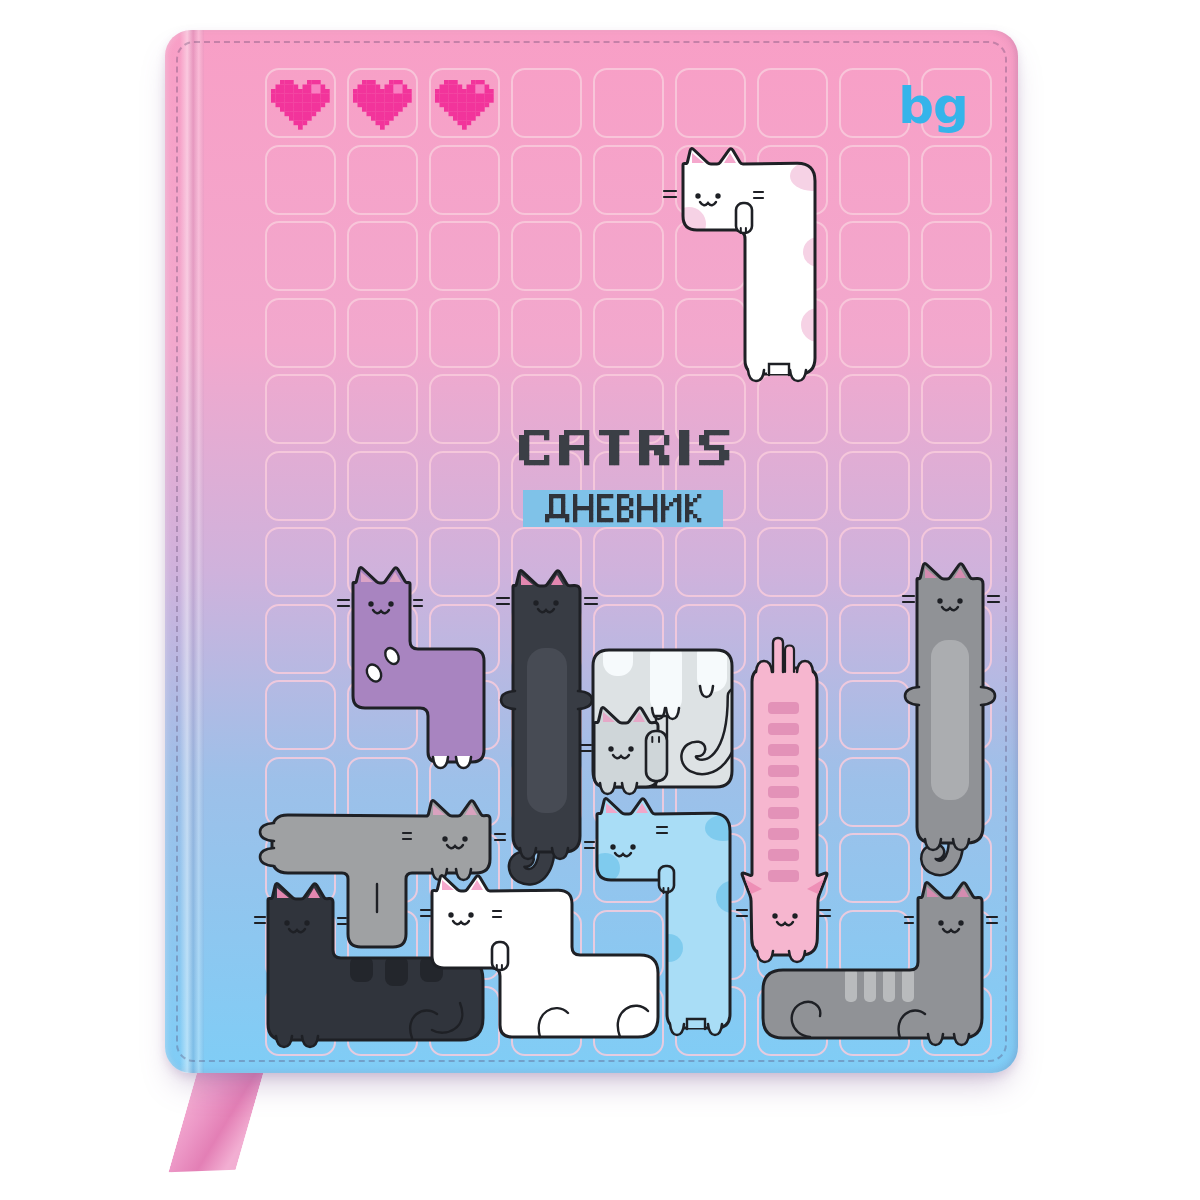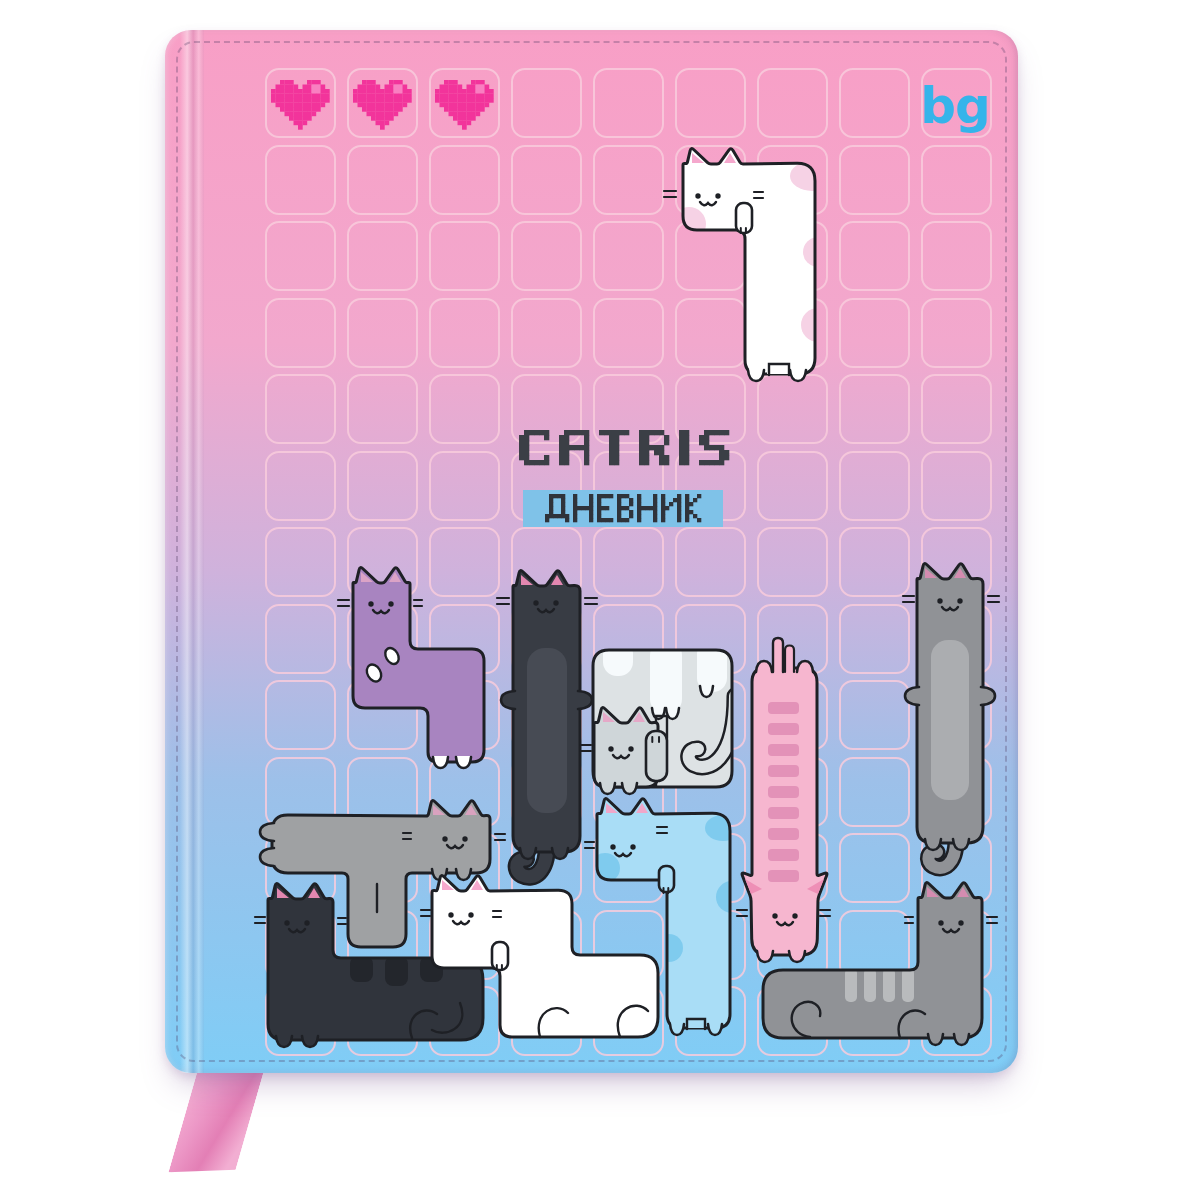--- a/index.html
+++ b/index.html
@@ -15,21 +15,21 @@
                     inset -5px 0 10px -4px rgba(70,40,90,.18),
                     inset 3px 0 6px -2px rgba(255,255,255,.35),
                     inset 0 -3px 8px -3px rgba(70,60,120,.12);}
   .stitch{position:absolute;inset:11px;border:2px dashed rgba(82,62,100,.30);
           border-radius:18px;pointer-events:none;}
   .spine{position:absolute;left:15px;top:0;bottom:0;width:24px;pointer-events:none;
          background:linear-gradient(90deg,rgba(255,255,255,0) 0%,rgba(255,255,255,.42) 30%,
                     rgba(90,60,110,.10) 55%,rgba(255,255,255,.28) 78%,rgba(90,60,110,.05) 100%);}
   #grid{position:absolute;inset:0;}
   .cell{position:absolute;width:71px;height:70px;border-radius:14px;box-sizing:border-box;}
-  .brand{position:absolute;left:749px;top:46px;width:82px;text-align:center;z-index:4;
+  .brand{position:absolute;left:727px;top:46px;width:82px;text-align:center;z-index:4;
          font-weight:bold;font-size:50px;line-height:60px;letter-spacing:-1px;}
   #art{position:absolute;left:0;top:0;z-index:3;pointer-events:none;}
 </style>
 </head>
 <body>
 
 <div class="stage">
   <div class="ribbon" style="background: linear-gradient(105deg, rgb(247, 181, 214) 0%, rgb(236, 151, 198) 35%, rgb(227, 127, 181) 60%, rgb(242, 174, 210) 85%);"></div>
   <div class="cover" style="background: linear-gradient(rgb(248, 159, 198) 0%, rgb(242, 168, 205) 30%, rgb(207, 178, 220) 52%, rgb(157, 192, 233) 72%, rgb(127, 205, 246) 100%);">
     <div id="grid">

